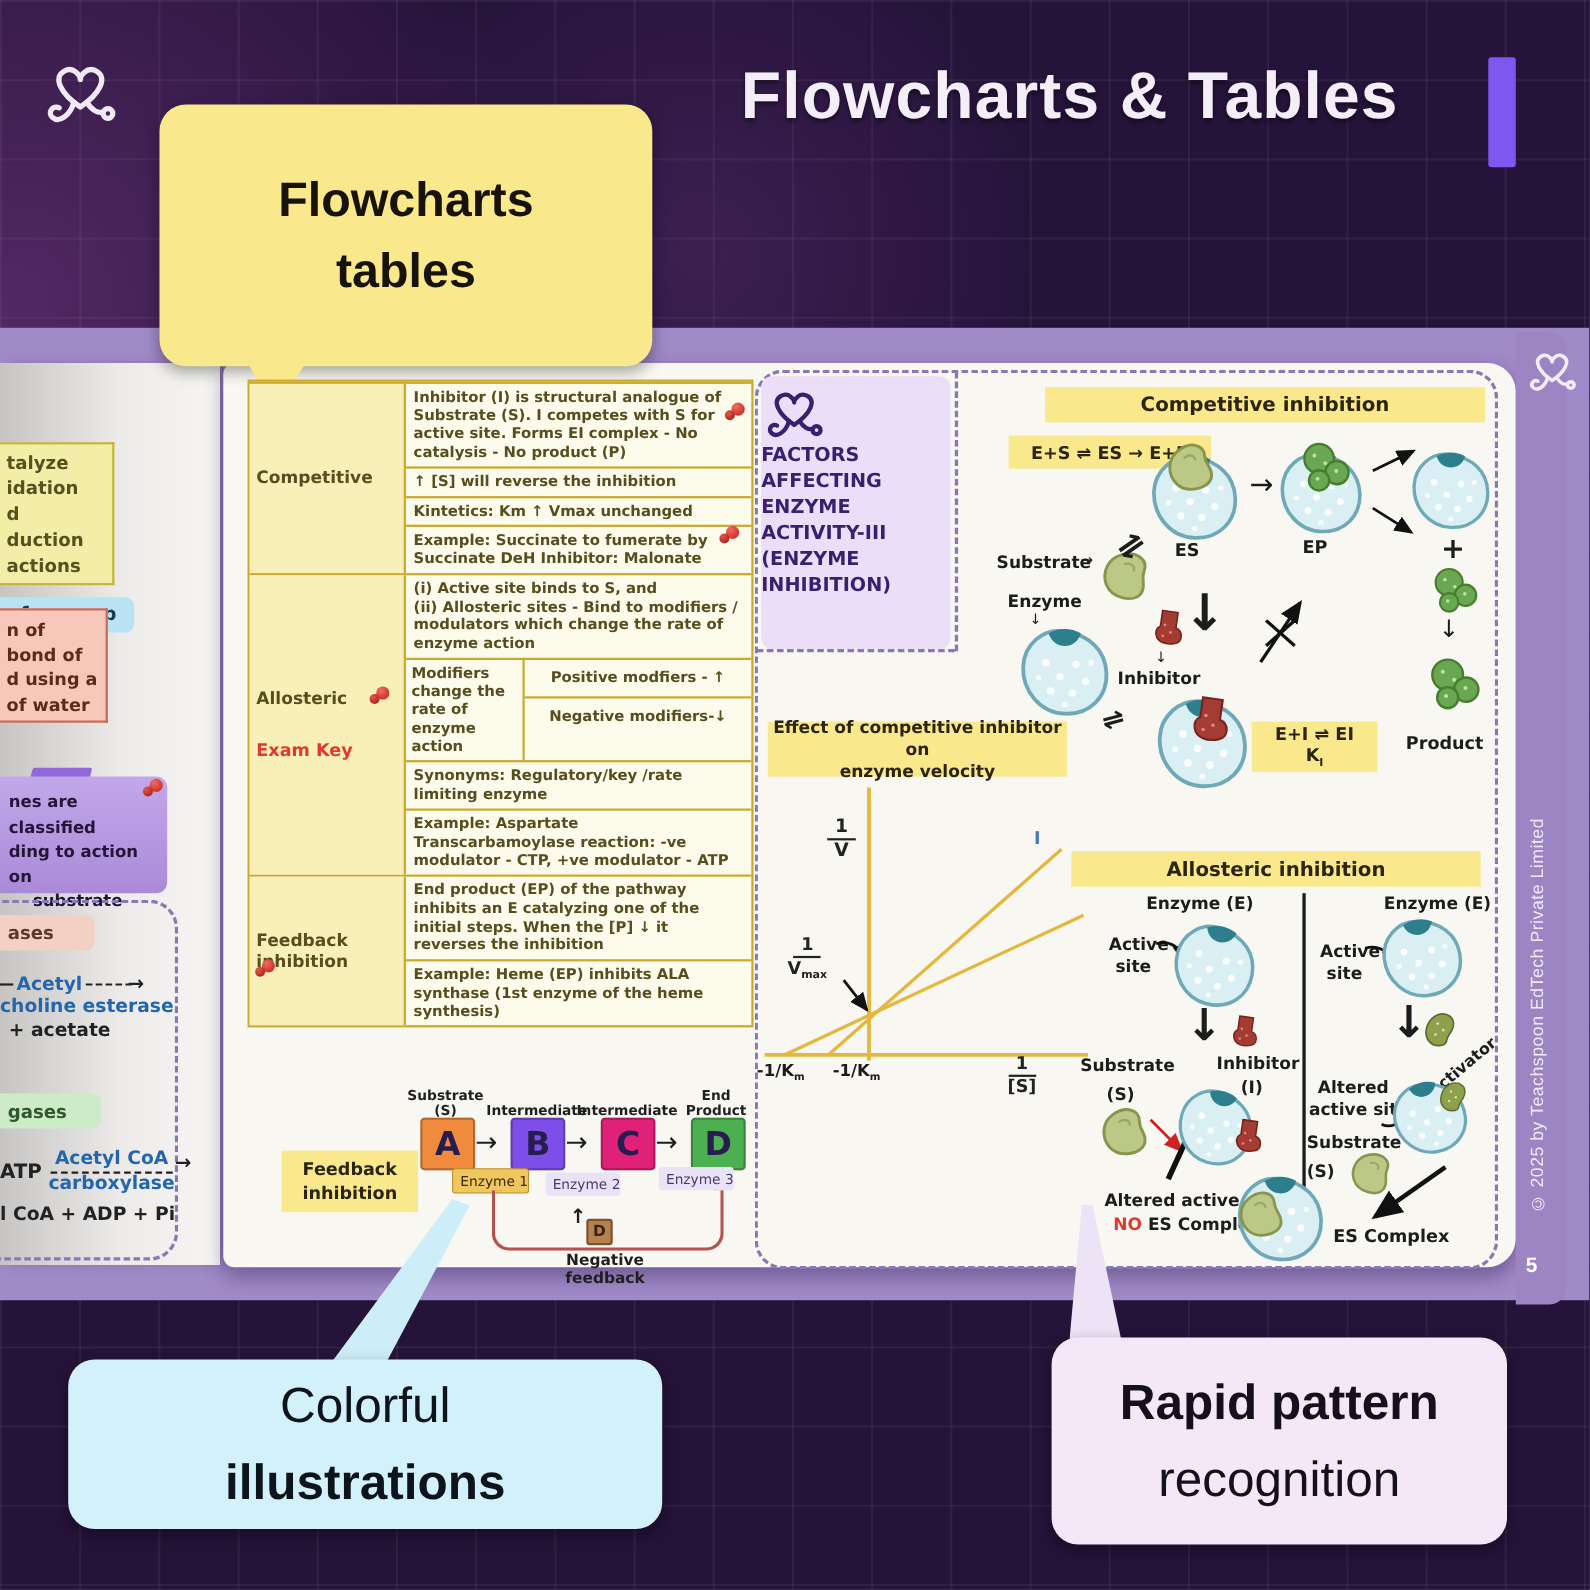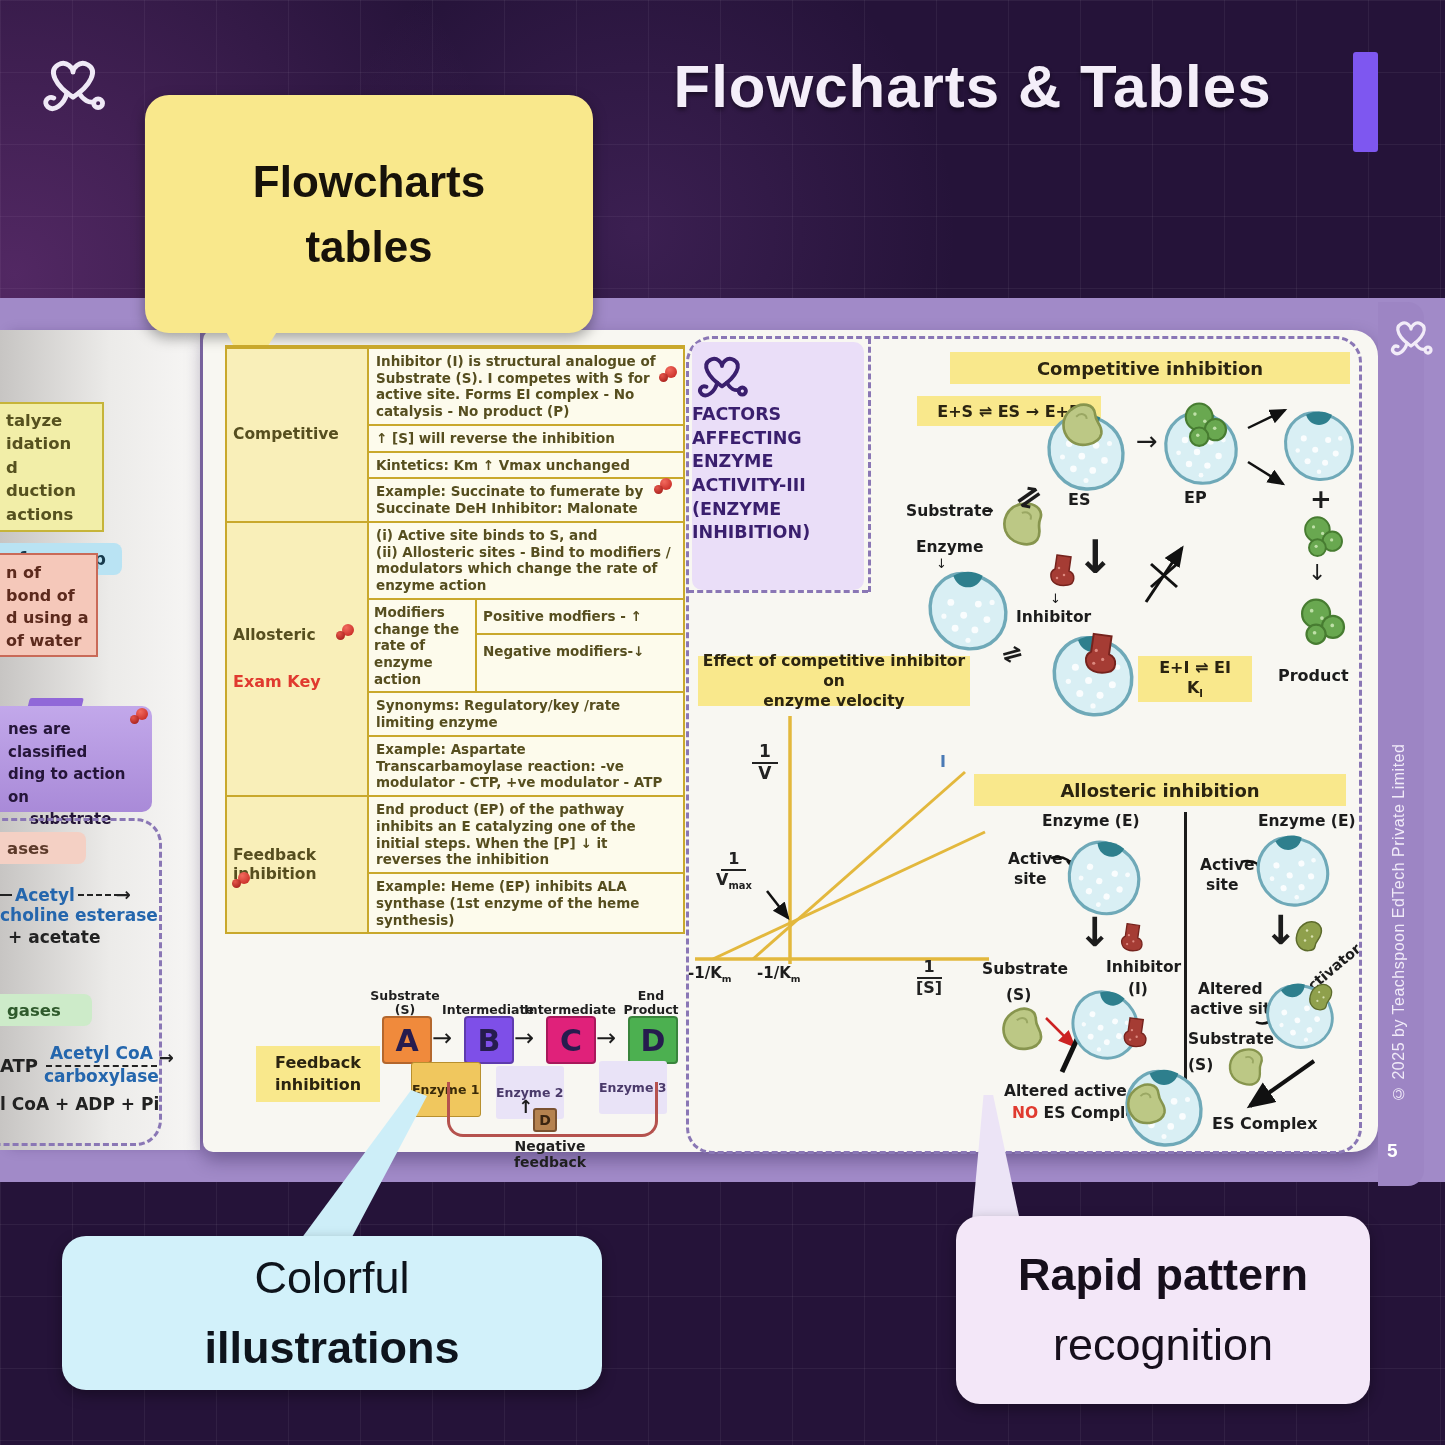--- a/index.html
+++ b/index.html
@@ -30,38 +30,38 @@
   
   .rev-table{position:absolute;left:225px;top:345px;width:456px;border:2.5px solid #c9a82c;background:#fdfbec;color:#564e1f;font-size:13.5px;line-height:1.24;font-weight:bold;}
   .rev-header{background:#f7e17c;text-align:center;font-size:18px;letter-spacing:1px;padding:3px 0;color:#4f4613;}
   .rev-group{display:flex;border-top:2.5px solid #c9a82c;}
   .rev-label{width:128px;flex:0 0 128px;background:#f9efb9;border-right:2.5px solid #c9a82c;display:flex;flex-direction:column;justify-content:center;padding:6px;font-size:15.5px;position:relative;}
   .rev-cells{flex:1;display:flex;flex-direction:column;}
   .rev-cell{border-top:2.5px solid #c9a82c;padding:4px 7px;}
   .rev-cell:first-child{border-top:none;}
   .nest{display:flex;padding:0;}
   .nest-left{width:96px;flex:0 0 96px;padding:4px 5px;border-right:2.5px solid #c9a82c;}
-  .nest-right{flex:1;display:flex;flex-direction:column;}
+  .nest-right{flex:1;display:flex;flex-direction:column;text-align:center;}
   .nest-right > div{padding:8px 6px;}
   .nest-right > div + div{border-top:2.5px solid #c9a82c;}
   .examkey{color:#e03a2f;font-size:16px;margin-top:26px;}
   
   .ylab{background:#f9e88c;text-align:center;font-weight:bold;color:#2b2410;display:flex;flex-direction:column;align-items:center;justify-content:center;}
   .dashed{border:3px dashed #8a77b5;border-radius:26px;}
   .factors{background:#eadef8;border-radius:10px;display:flex;flex-direction:column;align-items:flex-start;padding-top:6px;}
   .factors .ft{font-size:17.5px;font-weight:bold;color:#3a1f6e;line-height:1.35;text-align:center;}
   .frac{position:absolute;display:flex;flex-direction:column;align-items:center;font-weight:bold;color:#222;line-height:1.1;}
   .frac .num{border-bottom:2.5px solid #222;padding:0 7px 1px;}
   sub.s{font-size:.62em;}
   .glyph{position:absolute;color:#1c1c1c;line-height:1;}
   .divider{background:#1b1b1b;}
   
   .stepbox{position:absolute;width:46px;height:44px;display:flex;align-items:center;justify-content:center;font-size:30px;font-weight:bold;color:#261c4e;border-radius:4px;border:2px solid rgba(0,0,0,.25);}
   .cap{position:absolute;font-size:12.5px;font-weight:bold;color:#1f1f1f;text-align:center;}
-  .enzbox{position:absolute;font-size:12.5px;font-weight:bold;text-align:left;border-radius:3px;padding:19px 0;}
+  .enzbox{position:absolute;font-size:12.5px;font-weight:normal;text-align:right;border-radius:3px;padding:3px 0;}
   .loop{position:absolute;border:3px solid #b5524e;border-top:none;border-radius:0 0 16px 16px;}
   
   .lp{position:absolute;font-weight:bold;}
   .blue{color:#2466ad;}
   .rxn-dash{border-top:2.5px dashed #222;height:0;display:inline-block;}
   
   .vert{writing-mode:vertical-rl;transform:rotate(180deg);font-family:"Liberation Sans",sans-serif;color:#f0eaf8;font-size:16px;letter-spacing:.5px;}
 </style>
 </head>
 <body>

